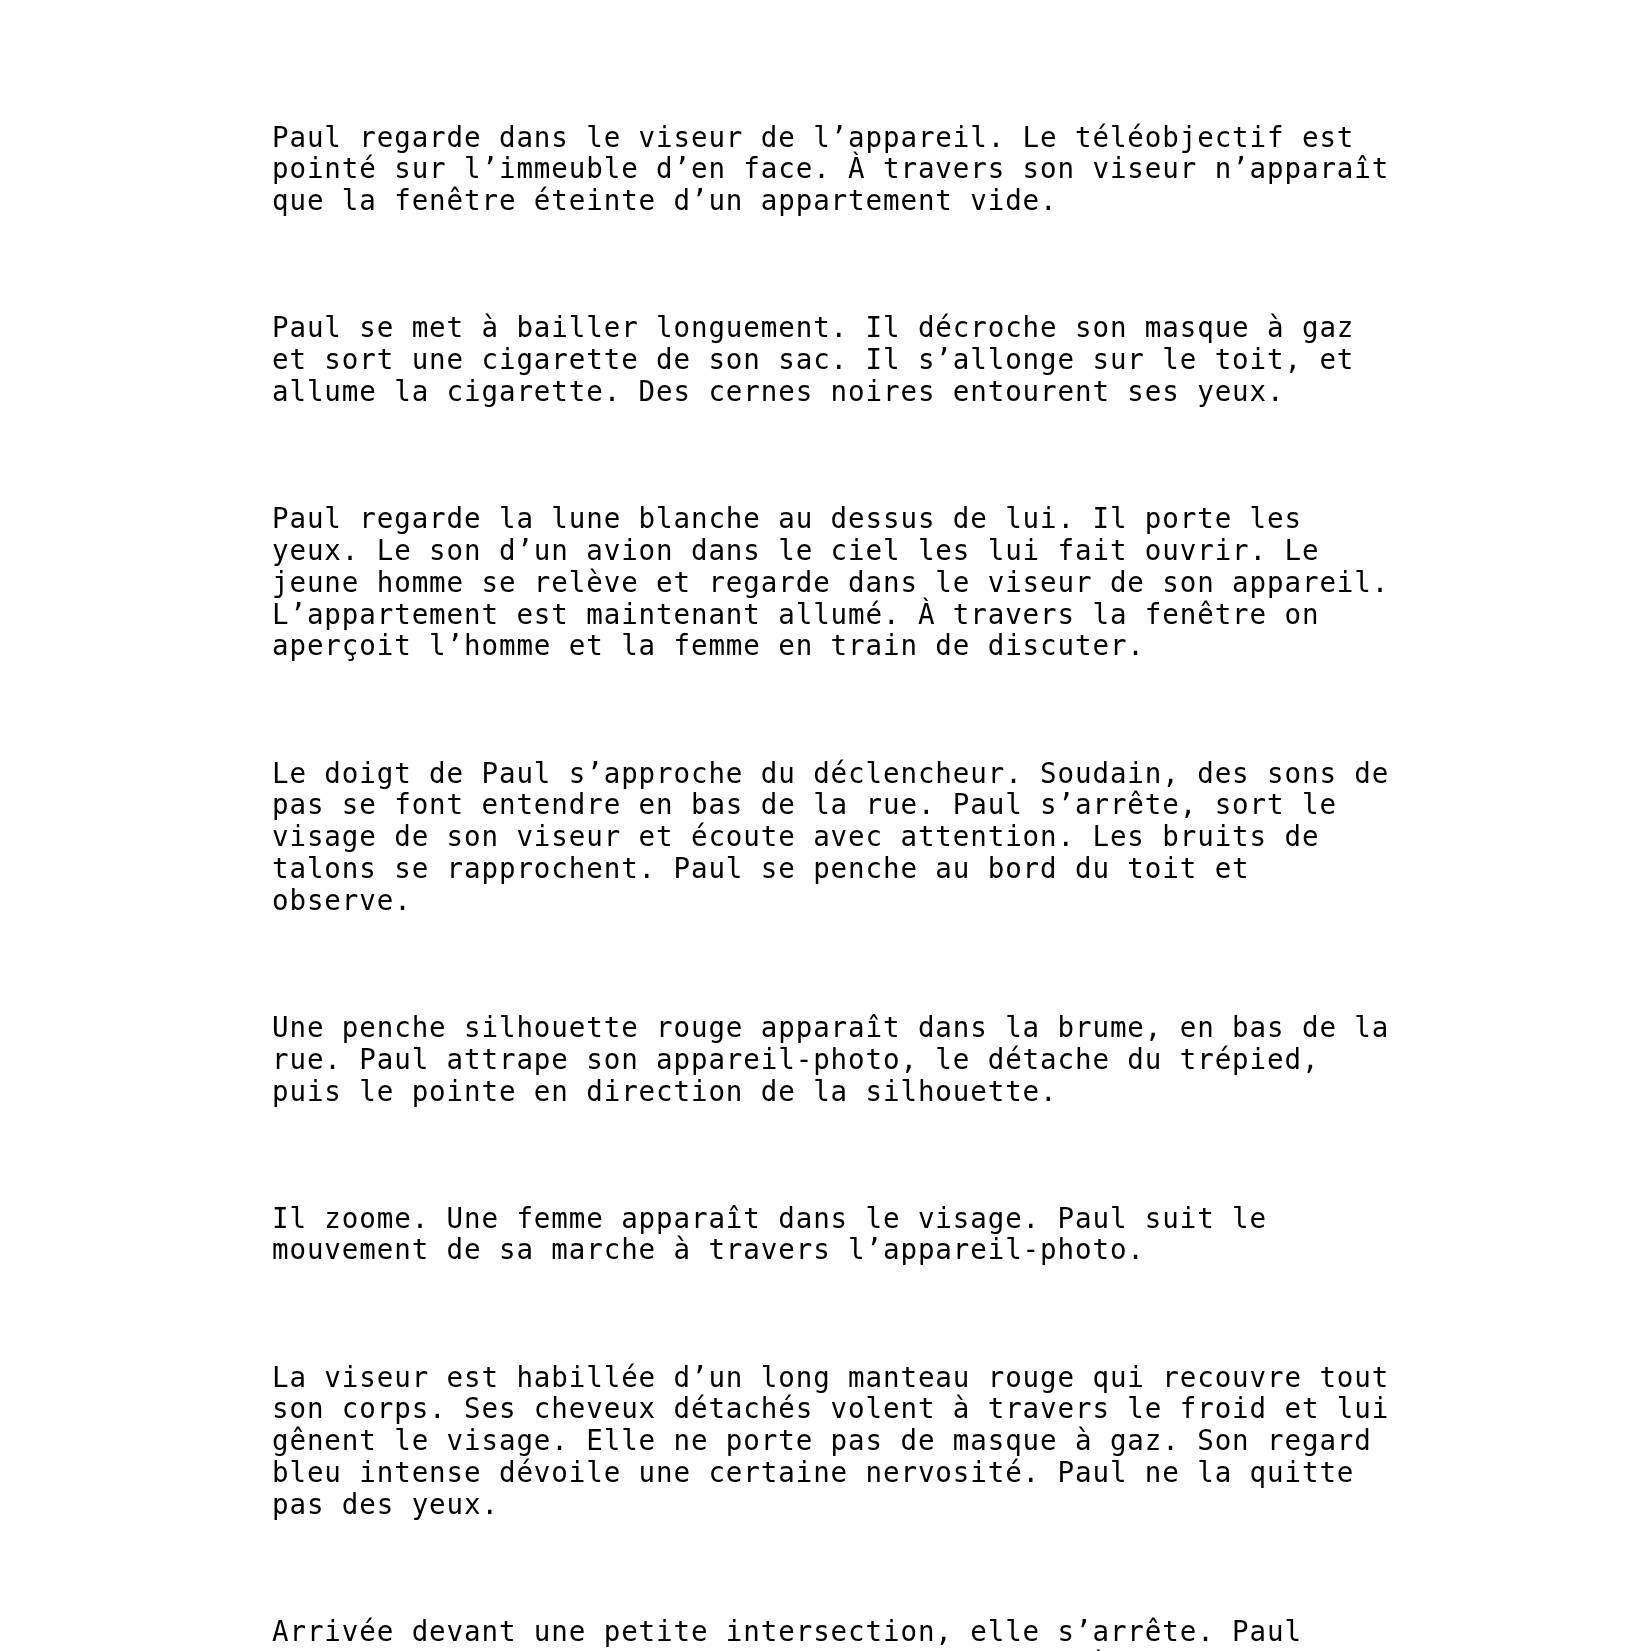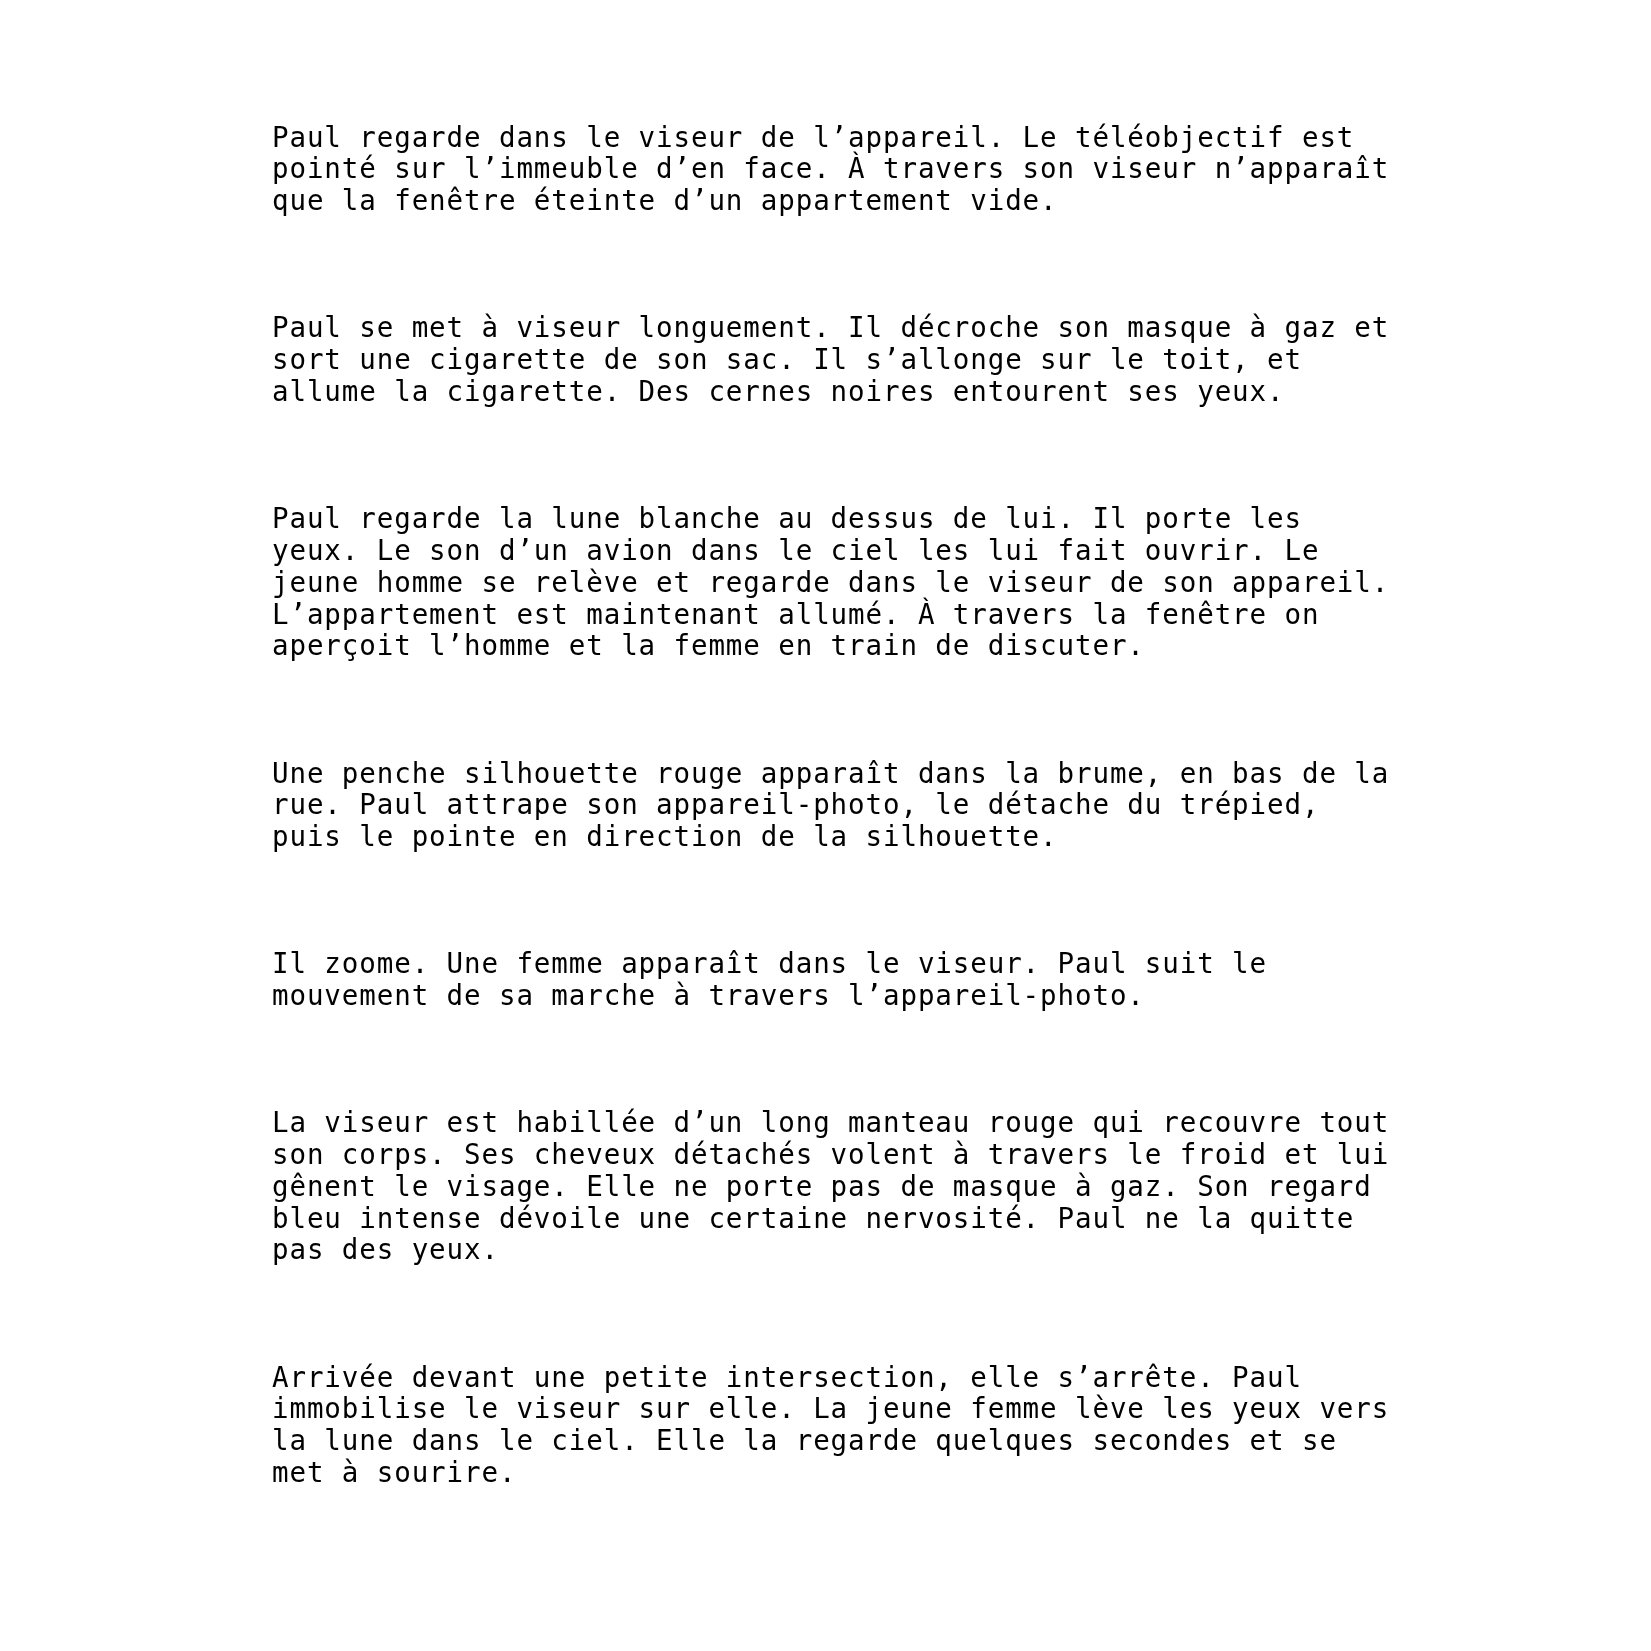--- a/index.html
+++ b/index.html
@@ -37,22 +37,23 @@
   .para:last-child {
     margin-bottom: 0;
   }
 </style>
 </head>
 <body>
 
 <div class="page">
   <div class="script-body">
     <p class="para">Paul regarde dans le viseur de l’appareil. Le téléobjectif est pointé sur l’immeuble d’en face. À travers son viseur n’apparaît que la fenêtre éteinte d’un appartement vide.</p>
-    <p class="para">Paul se met à viseur longuement. Il décroche son masque à gaz et sort une cigarette de son sac. Il s’allonge sur le toit, et allume la cigarette. Des cernes noires entourent ses yeux.</p>
+    <p class="para">Paul se met à bailler longuement. Il décroche son masque à gaz et sort une cigarette de son sac. Il s’allonge sur le toit, et allume la cigarette. Des cernes noires entourent ses yeux.</p>
     <p class="para">Paul regarde la lune blanche au dessus de lui. Il porte les yeux. Le son d’un avion dans le ciel les lui fait ouvrir. Le jeune homme se relève et regarde dans le viseur de son appareil. L’appartement est maintenant allumé. À travers la fenêtre on aperçoit l’homme et la femme en train de discuter.</p>
+    <p class="para">Le doigt de Paul s’approche du déclencheur. Soudain, des sons de pas se font entendre en bas de la rue. Paul s’arrête, sort le visage de son viseur et écoute avec attention. Les bruits de talons se rapprochent. Paul se penche au bord du toit et observe.</p>
     <p class="para">Une penche silhouette rouge apparaît dans la brume, en bas de la rue. Paul attrape son appareil-photo, le détache du trépied, puis le pointe en direction de la silhouette.</p>
-    <p class="para">Il zoome. Une femme apparaît dans le viseur. Paul suit le mouvement de sa marche à travers l’appareil-photo.</p>
+    <p class="para">Il zoome. Une femme apparaît dans le visage. Paul suit le mouvement de sa marche à travers l’appareil-photo.</p>
     <p class="para">La viseur est habillée d’un long manteau rouge qui recouvre tout son corps. Ses cheveux détachés volent à travers le froid et lui gênent le visage. Elle ne porte pas de masque à gaz. Son regard bleu intense dévoile une certaine nervosité. Paul ne la quitte pas des yeux.</p>
     <p class="para">Arrivée devant une petite intersection, elle s’arrête. Paul immobilise le viseur sur elle. La jeune femme lève les yeux vers la lune dans le ciel. Elle la regarde quelques secondes et se met à sourire.</p>
     
     
   </div>
 </div>
 
 </body></html>

